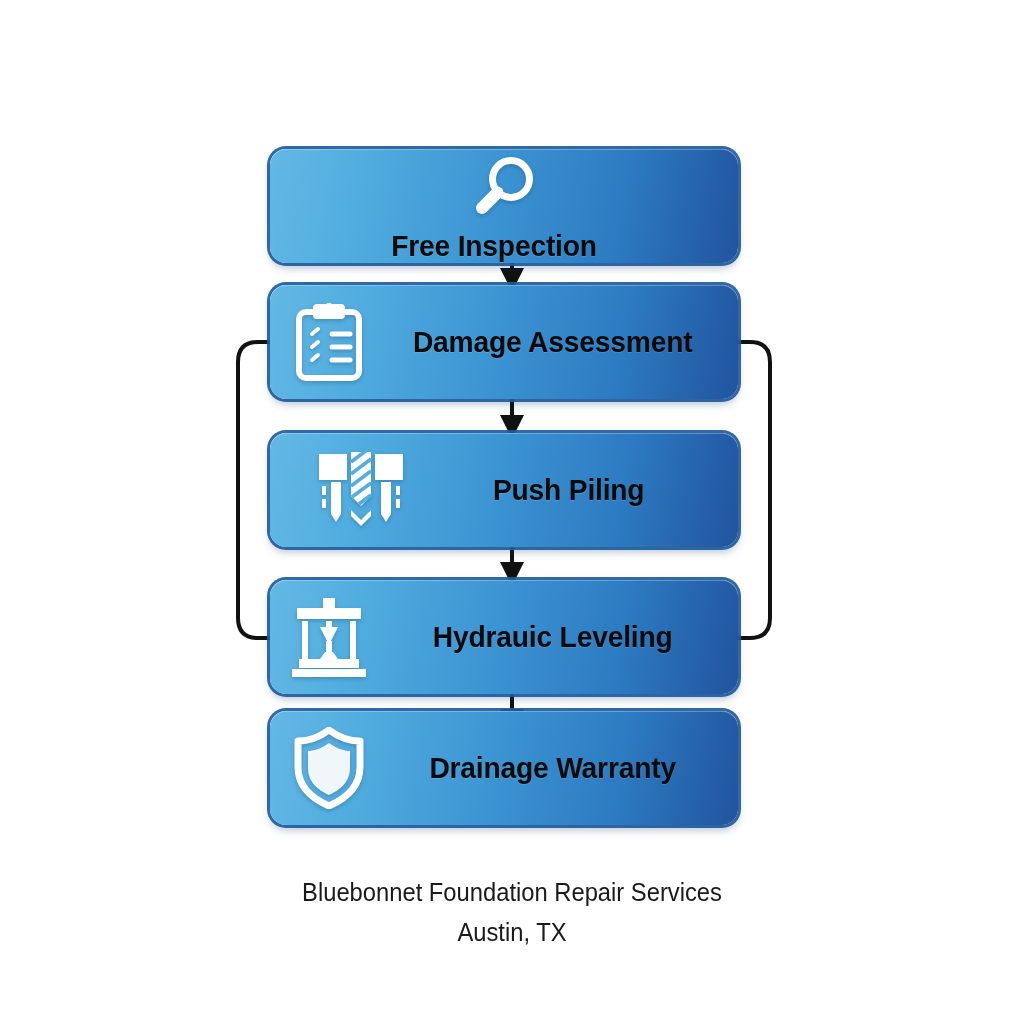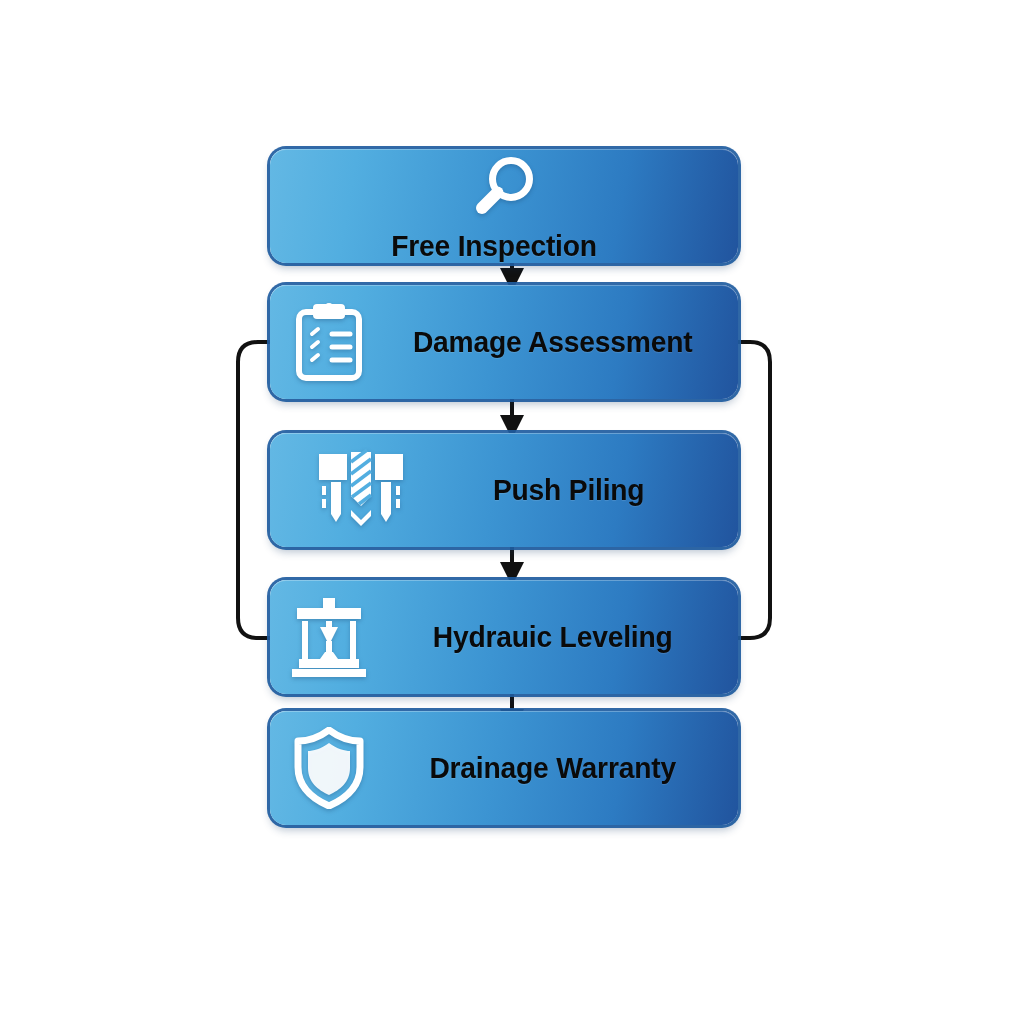--- a/index.html
+++ b/index.html
@@ -219,14 +219,18 @@
   <div class="step-box" style="top:711px;">
     <div class="step-icon">
       <svg width="72" height="82" viewBox="0 0 72 82" xmlns="http://www.w3.org/2000/svg">
         <path d="M 36 3 C 24 12 12 14 5 14 L 5 40 C 5 60 20 72 36 79 C 52 72 67 60 67 40 L 67 14 C 60 14 48 12 36 3 Z" fill="none" stroke="#ffffff" stroke-width="7" stroke-linejoin="round"></path>
         <path d="M 36 16 C 28 22 20 24 15 24 L 15 41 C 15 55 25 63 36 68 C 47 63 57 55 57 41 L 57 24 C 52 24 44 22 36 16 Z" fill="#ffffff" opacity="0.92"></path>
       </svg>
     </div>
     <div class="step-label">Drainage Warranty</div>
   </div>
 
+  <div id="caption">
+    <span class="caption-line">Bluebonnet Foundation Repair Services</span>
+    <span class="caption-line">Austin, TX</span>
+  </div>
 
 </div>
 
 </body></html>

